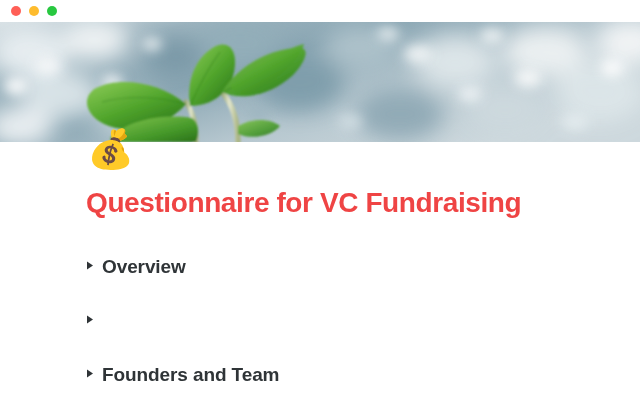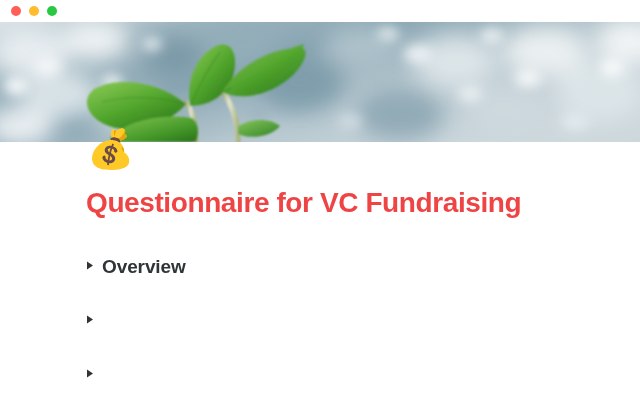--- a/index.html
+++ b/index.html
@@ -277,17 +277,18 @@
           </svg>
         </span>
       </div>
 
       <div class="toggle-item">
         <span class="toggle-caret">
           <svg width="8" height="9" viewBox="0 0 8 9" aria-hidden="true">
             <path d="M1 0.5 L7 4.5 L1 8.5 Z" fill="#2f3437"></path>
           </svg>
         </span>
+        <span class="toggle-label">Founders and Team</span>
       </div>
 
     </div>
   </div>
 </div>
 
 </body></html>

